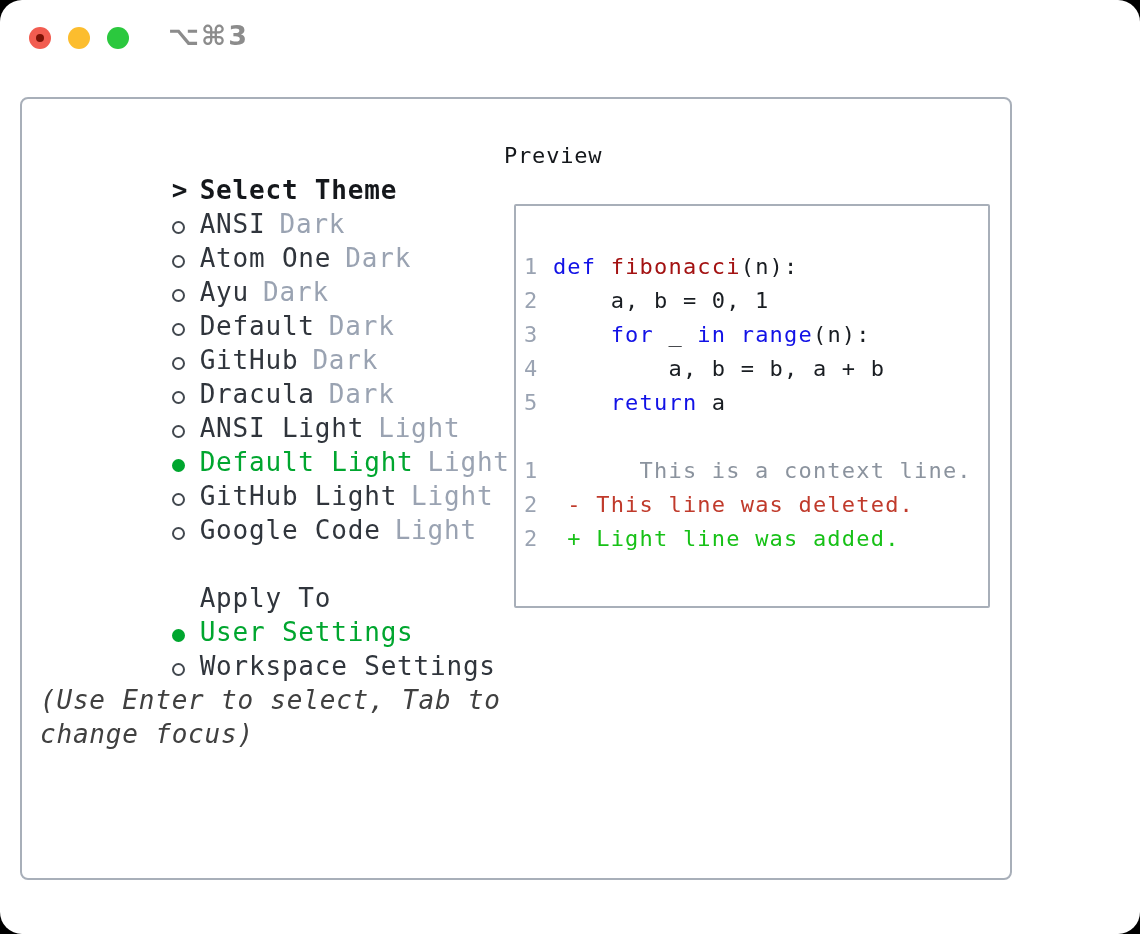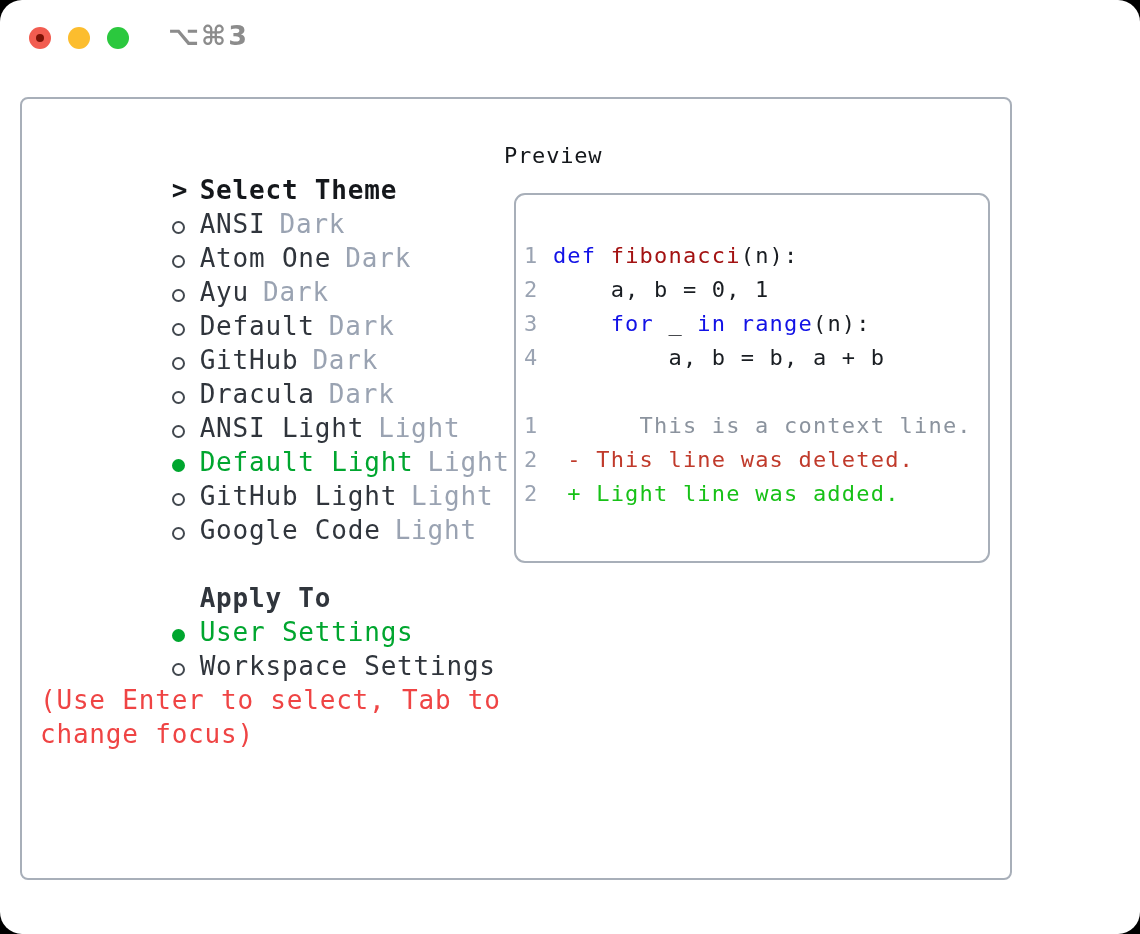--- a/index.html
+++ b/index.html
@@ -29,28 +29,28 @@
        letter-spacing:0.8px;color:#30353c;}
   .mark{display:inline-block;width:28px;}
   .dot{display:inline-block;width:13px;height:13px;border-radius:50%;
        border:2px solid #42484f;box-sizing:border-box;vertical-align:-1px;background:#fff;}
   .selected .dot{background:#00a62f;border-color:#00a62f;}
   .tname{margin-right:14px;}
   .tvariant{color:#9aa3b2;}
   .selected .tname{color:#00a62f;}
   .hdr{font-weight:bold;color:#14171b;}
   .prompt{font-weight:bold;color:#14171b;}
-  .help{color:#ef4444;}
+  .help{color:#404040;font-style:italic;}
   .spacer{height:34px;}
 
   
   .col-right{position:absolute;left:482px;top:40px;}
   .pv-title{height:34px;line-height:34px;font-size:22px;letter-spacing:0.8px;
        font-weight:normal;color:#14171b;}
-  .pv-box{margin:20px 0 0 10px;width:476px;border:2px solid #a8afb9;border-radius:11px;
+  .pv-box{margin:31px 0 0 10px;width:476px;border:2px solid #a8afb9;border-radius:2px;
        padding:44px 8px 50px 8px;box-sizing:border-box;background:#fff;}
   .cline{height:34px;line-height:34px;white-space:pre;font-size:22px;
        letter-spacing:1.2px;color:#191d22;}
   .linenum{color:#9aa3b2;}
   .keyword{color:#1212e6;}
   .function{color:#a31212;}
   .context{color:#8b939e;}
   .deleted{color:#c03a2b;}
   .added{color:#17c117;}
 </style>
@@ -101,21 +101,21 @@
       <div class="row titem">
         <span class="mark"><span class="dot"></span></span><span class="tname">GitHub Light</span><span class="tvariant">Light</span>
       </div>
       <div class="row titem">
         <span class="mark"><span class="dot"></span></span><span class="tname">Google Code</span><span class="tvariant">Light</span>
       </div>
 
       <div class="spacer"></div>
 
       <div class="row">
-        <span class="mark"></span><span class="hdr" style="font-weight:bold;color:#30353c;">Apply To</span>
+        <span class="mark"></span><span class="hdr" style="font-weight:normal;color:#30353c;">Apply To</span>
       </div>
       <div class="row titem selected">
         <span class="mark"><span class="dot"></span></span><span class="tname">User Settings</span>
       </div>
       <div class="row titem">
         <span class="mark"><span class="dot"></span></span><span class="tname">Workspace Settings</span>
       </div>
 
       <div class="spacer"></div>
 
@@ -129,20 +129,21 @@
       <div class="pv-box">
 
         <div class="cline"><span class="linenum">1 </span><span class="keyword">def</span><span> </span><span class="function">fibonacci</span><span>(n):</span></div>
 
         <div class="cline"><span class="linenum">2 </span><span>    a, b = 0, 1</span></div>
 
         <div class="cline"><span class="linenum">3 </span><span>    </span><span class="keyword">for</span><span> _ </span><span class="keyword">in</span><span> </span><span class="keyword">range</span><span>(n):</span></div>
 
         <div class="cline"><span class="linenum">4 </span><span>        a, b = b, a + b</span></div>
 
+        <div class="cline"><span class="linenum">5 </span><span>    </span><span class="keyword">return</span><span> a</span></div>
 
         <div class="cline"></div>
 
         <div class="cline"><span class="linenum">1       </span><span class="context">This is a context line.</span></div>
 
         <div class="cline"><span class="linenum">2  </span><span class="deleted">- This line was deleted.</span></div>
 
         <div class="cline"><span class="linenum">2  </span><span class="added">+ Light line was added.</span></div>
       </div>
     </div>

